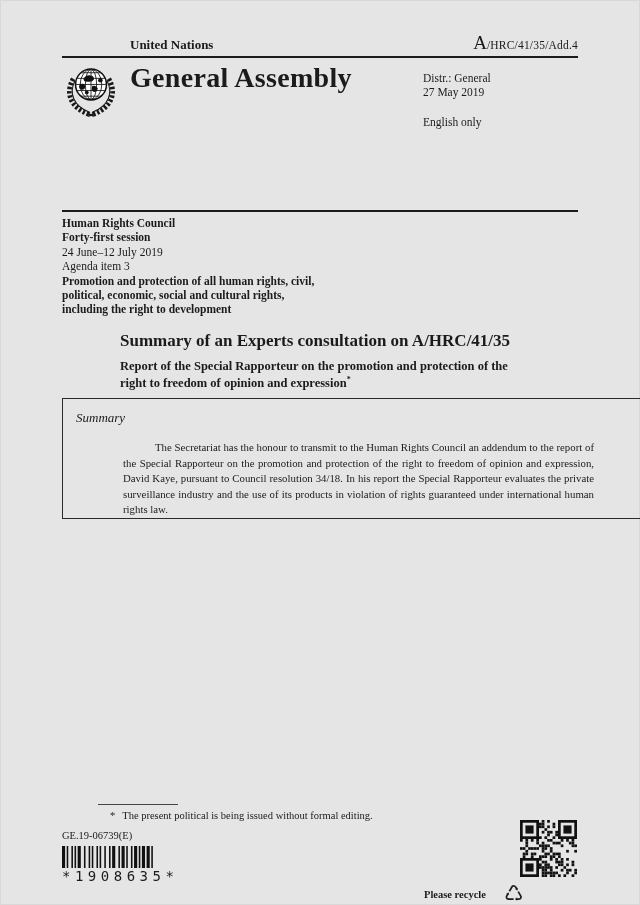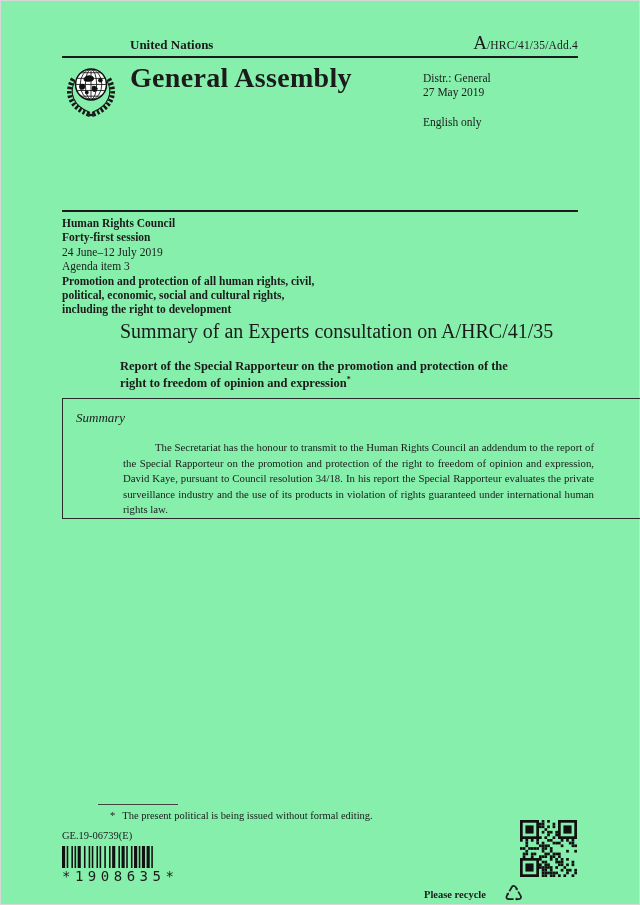--- a/index.html
+++ b/index.html
@@ -1,17 +1,17 @@
 <!DOCTYPE html>
 <html><head>
 <meta charset="utf-8">
 <style>
   html,body{margin:0;padding:0;background:#888;}
   .page{
-    position:relative;width:640px;height:905px;background:#86efac;
+    position:relative;width:640px;height:905px;background:#e5e5e5;
     font-family:"Liberation Serif",serif;color:#1b1b1b;overflow:hidden;
     box-shadow:0 0 0 1px #d8d8d8 inset;
   }
   .abs{position:absolute;}
   
   .org-name{left:130px;top:37px;font-size:13px;font-weight:bold;}
   .doc-symbol{right:62px;top:32px;text-align:right;white-space:nowrap;}
   .doc-symbol .big-a{font-size:19px;font-weight:normal;}
   .doc-symbol .rest{font-size:11.5px;letter-spacing:.2px;}
   .rule{left:62px;width:516px;height:2px;background:#1b1b1b;}
@@ -19,21 +19,21 @@
   .rule2{top:210px;}
   
   .emblem{left:61px;top:61px;width:60px;height:60px;}
   .ga-title{left:130px;top:62px;font-size:28px;font-weight:bold;letter-spacing:.3px;}
   .distr-block{left:423px;top:71px;font-size:11.5px;line-height:14px;}
   .distr-block .lang{margin-top:16px;}
   
   .hrc{left:62px;top:216px;font-size:11.5px;line-height:14.4px;}
   .b{font-weight:bold;}
   
-  .doc-title{left:120px;top:320px;font-size:20px;font-weight:normal;}
+  .doc-title{left:120px;top:331px;font-size:17px;font-weight:bold;}
   .doc-subtitle{left:120px;top:358px;width:402px;font-size:12.5px;font-weight:bold;line-height:17px;}
   sup{font-size:8px;vertical-align:super;line-height:0;}
   
   .summary-box{left:62px;top:398px;width:586px;height:121px;border:1px solid #2a2a2a;box-sizing:border-box;}
   .summary-label{margin:11px 0 0 13px;font-style:italic;font-size:13px;}
   .summary-text{margin:14px 53px 0 60px;font-size:10.8px;line-height:15.5px;text-align:justify;text-indent:32px;}
   
   .fn-sep{left:98px;top:804px;width:80px;height:1px;background:#444;}
   .footnote{left:110px;top:810px;font-size:10.5px;}
   .footnote .mark{margin-right:7px;}

